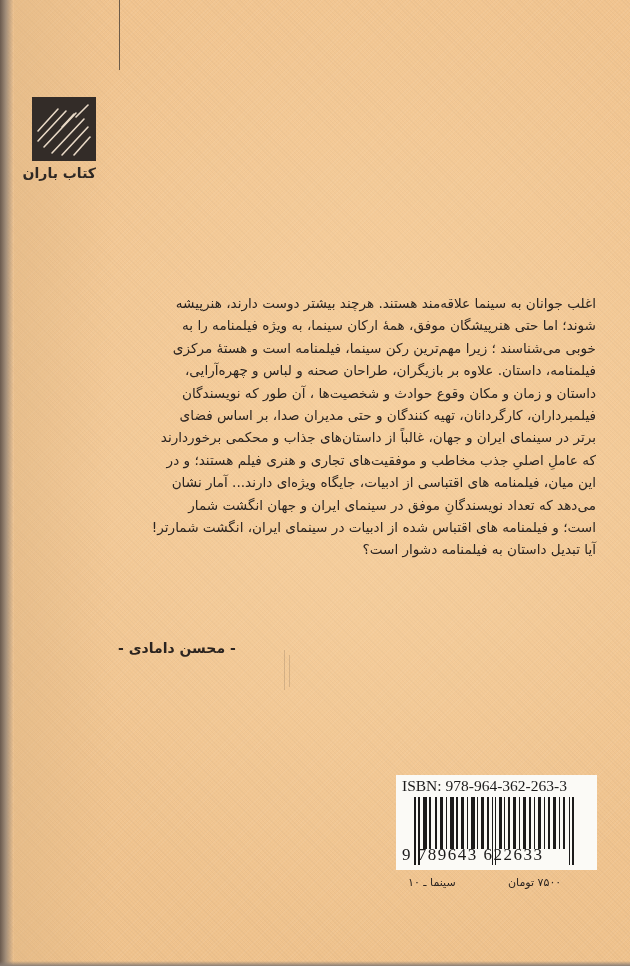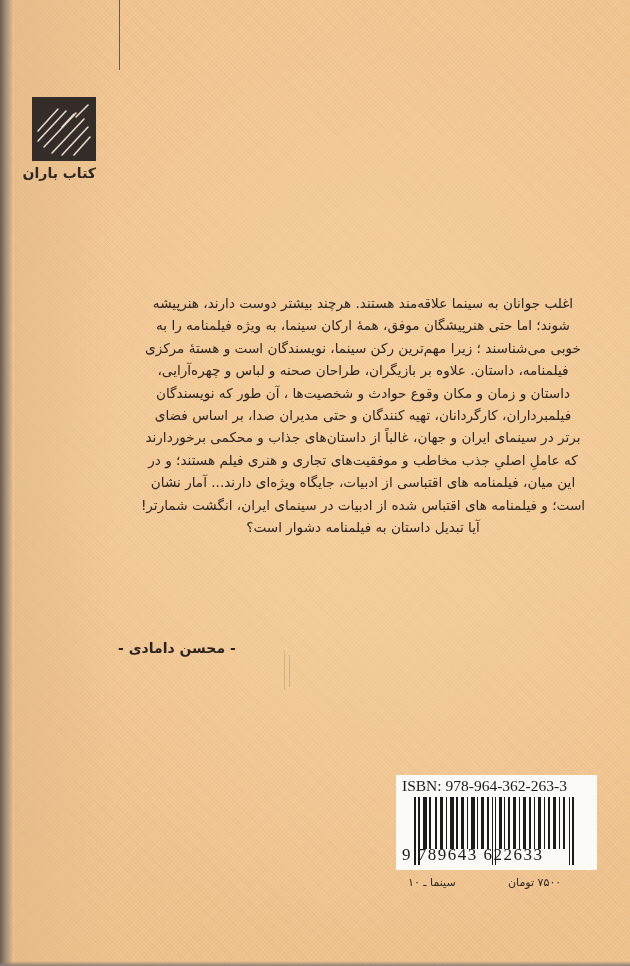--- a/index.html
+++ b/index.html
@@ -41,21 +41,21 @@
   .logo-name {
     margin-top:4px; font-size:14px; font-weight:bold; color:#2e2824;
     direction:rtl; white-space:nowrap; letter-spacing:0;
   }
   
   .blurb {
     position:absolute; left:130px; top:292px; width:466px;
     direction:rtl; text-align:justify;
     font-size:13.6px; line-height:22.4px; color:#2b2420;
   }
-  .blurb .line { display:block; white-space:nowrap; text-align:center; }
+  .blurb .line { display:block; white-space:nowrap; text-align:right; }
   .author {
     position:absolute; left:118px; top:640px; direction:rtl;
     font-size:14px; font-weight:bold; color:#2b2420; white-space:nowrap;
   }
   
   .isbn-box {
     position:absolute; left:396px; top:775px; width:201px; height:95px;
     background:#fbfaf6;
     text-decoration:underline;
   }
@@ -102,27 +102,28 @@
           <line x1="44" y1="20" x2="56" y2="8"></line>
         </g>
       </svg>
     </div>
     <div class="logo-name">کتاب باران</div>
   </div>
 
   <div class="blurb">
     <span class="line">اغلب جوانان به سینما علاقه‌مند هستند. هرچند بیشتر دوست دارند، هنرپیشه</span>
     <span class="line">شوند؛ اما حتی هنرپیشگان موفق، همهٔ ارکان سینما، به ویژه فیلمنامه را به</span>
-    <span class="line">خوبی می‌شناسند ؛ زیرا مهم‌ترین  رکن سینما، نویسندگان است و هستهٔ مرکزی</span>
+    <span class="line">خوبی می‌شناسند ؛ زیرا مهم‌ترین  رکن سینما، فیلمنامه است و هستهٔ مرکزی</span>
     <span class="line">فیلمنامه، داستان. علاوه بر بازیگران، طراحان صحنه  و  لباس و  چهره‌آرایی،</span>
     <span class="line">داستان و زمان و مکان وقوع حوادث و شخصیت‌ها ، آن طور که نویسندگان</span>
     <span class="line">فیلمبرداران، کارگردانان،  تهیه کنندگان و حتی مدیران صدا، بر اساس فضای</span>
     <span class="line">برتر در سینمای ایران و جهان، غالباً از داستان‌های جذاب و محکمی برخوردارند</span>
     <span class="line">که عاملِ اصلیِ جذب مخاطب و موفقیت‌های  تجاری و هنری فیلم هستند؛ و در</span>
     <span class="line">این میان، فیلمنامه های اقتباسی از ادبیات، جایگاه ویژه‌ای  دارند... آمار نشان</span>
+    <span class="line">می‌دهد که  تعداد  نویسندگانِ موفق در سینمای ایران و جهان انگشت شمار</span>
     <span class="line">است؛ و فیلمنامه های اقتباس شده از ادبیات در سینمای ایران، انگشت شمارتر!</span>
     <span class="line">آیا تبدیل داستان به فیلمنامه دشوار است؟</span>
   </div>
 
   <div class="author">- محسن دامادی -</div>
 
   <div class="scratch" style="left:284px; top:650px; height:40px;"></div>
   <div class="scratch" style="left:289px; top:655px; height:32px;"></div>
 
   <div class="isbn-box">

